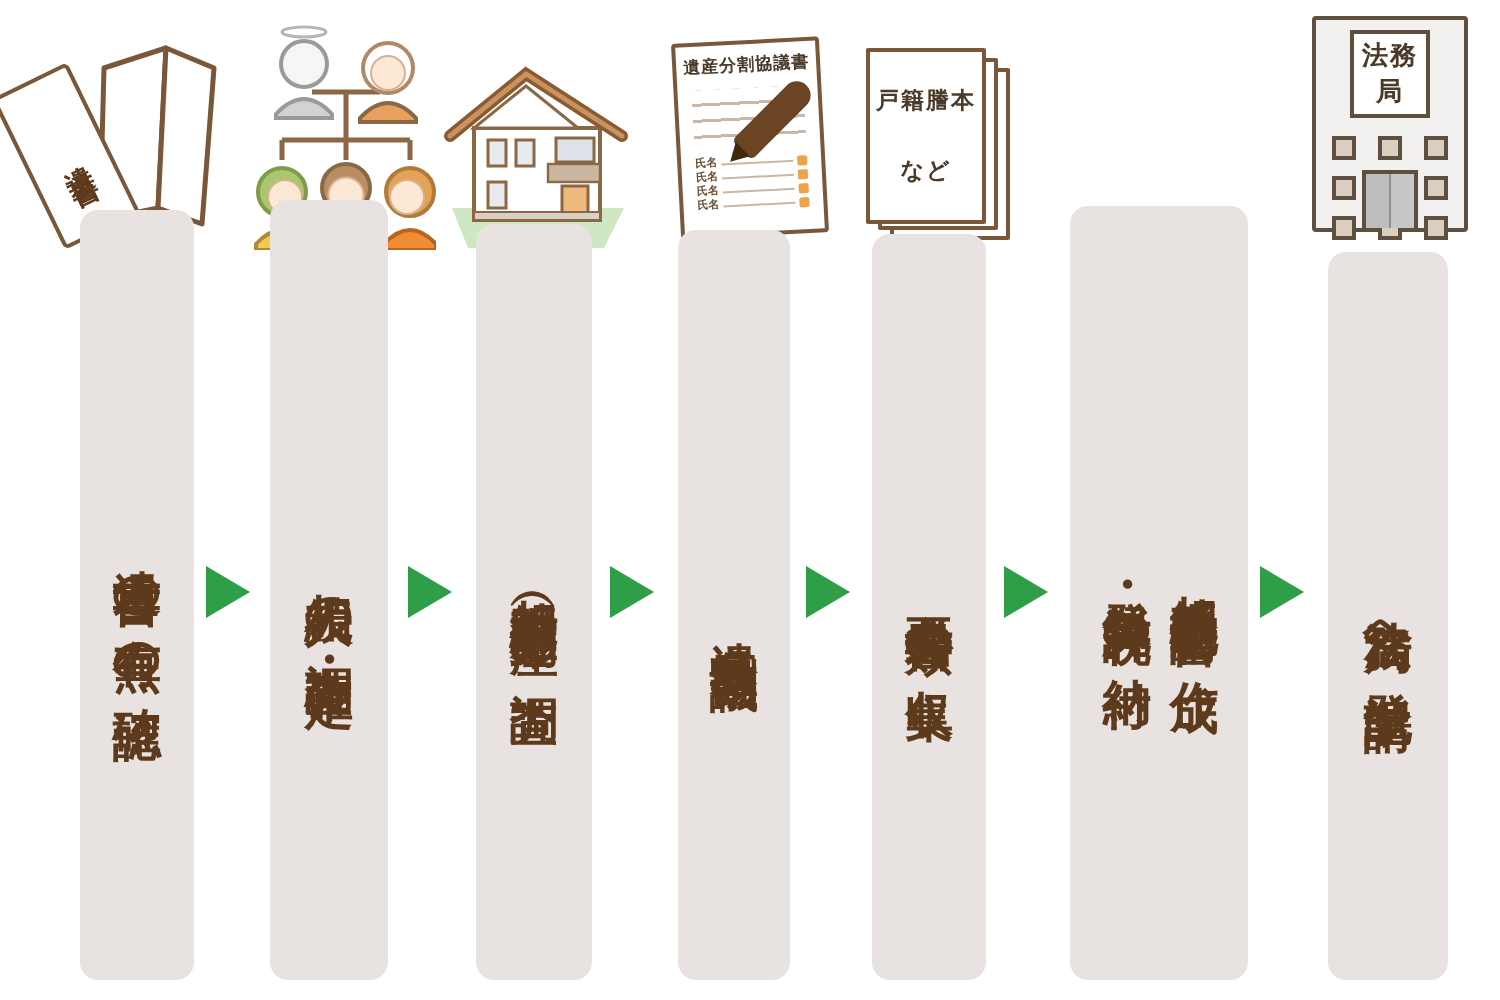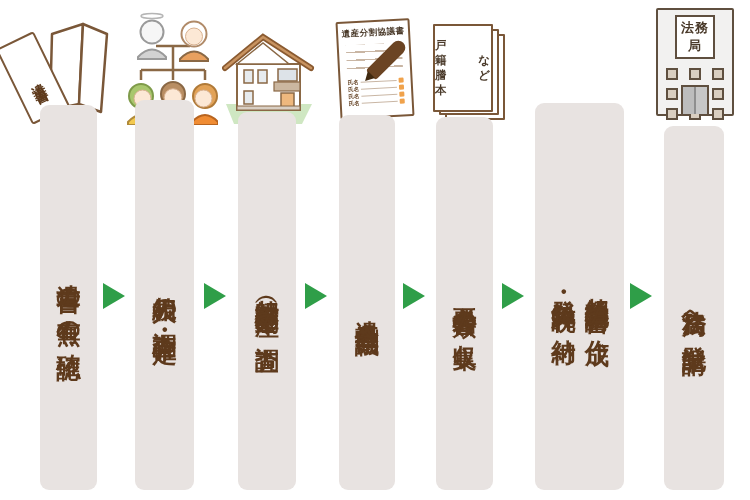--- a/index.html
+++ b/index.html
@@ -44,21 +44,21 @@
   .sname{font-size:5.5px;font-weight:bold;color:#6b4a2d;line-height:1;}
   .sline{flex:1;height:1.5px;background:#c9b6a4;}
   .sdot{width:5.5px;height:5.5px;background:var(--stamp-orange);border-radius:1px;}
   .pen{position:absolute;left:50px;top:18px;width:14px;height:46px;background:#6b4423;
        border-radius:7px 7px 3px 3px;transform:rotate(45deg);}
   .pen::after{content:'';position:absolute;bottom:-8px;left:1.5px;border-left:5.5px solid transparent;
               border-right:5.5px solid transparent;border-top:9px solid #40290f;}
 
   
   .sheet{position:absolute;width:60px;background:#fff;border:2.5px solid var(--outline);border-radius:1px;}
-  .doc5-front{height:88px;left:2px;top:0;display:flex;flex-direction:row;align-items:center;justify-content:center;gap:20px;}
+  .doc5-front{height:88px;left:2px;top:0;display:flex;flex-direction:column;align-items:center;justify-content:center;gap:20px;}
   .doc5-front span{font-size:11.5px;font-weight:bold;color:var(--icon-text);letter-spacing:1px;}
 
   
   .doc6{position:absolute;left:2px;top:0;width:68px;height:97px;background:#fff;
         border:2.5px solid var(--outline);border-radius:2px;}
   .doc6-titlebox{margin:7px auto 0;width:fit-content;border:1.8px solid var(--outline);
                  padding:1.5px 4px;font-size:9.5px;font-weight:bold;color:var(--icon-text);letter-spacing:.5px;}
   .doc6 .rule-lines{height:46px;margin:7px 8px 0;}
   .bag{position:absolute;right:2px;bottom:-2px;width:40px;height:40px;border-radius:50%;
        background:var(--bag-yellow);border:2.5px solid var(--outline);

